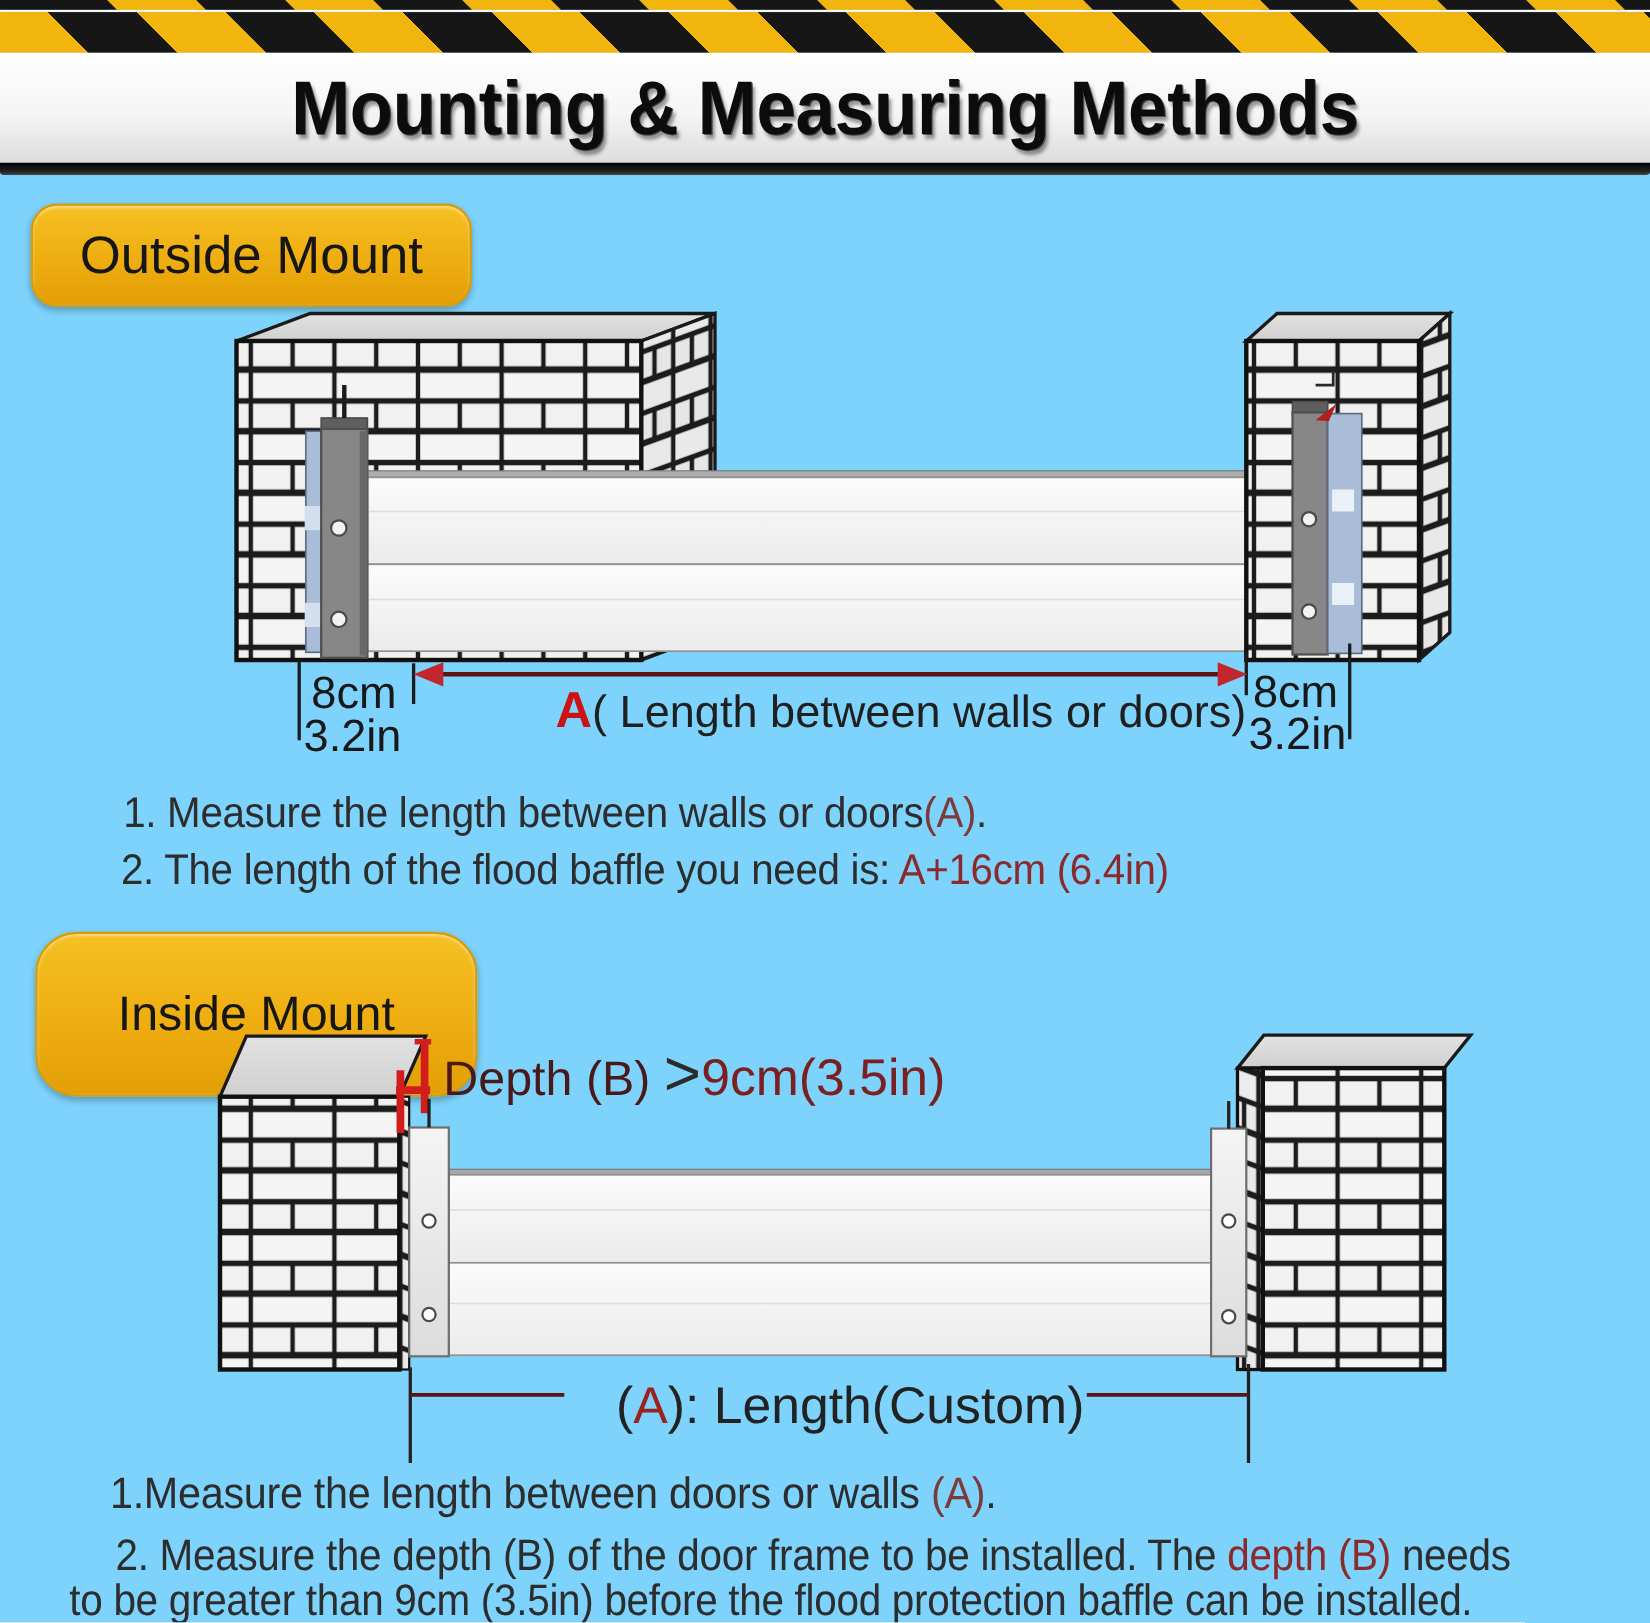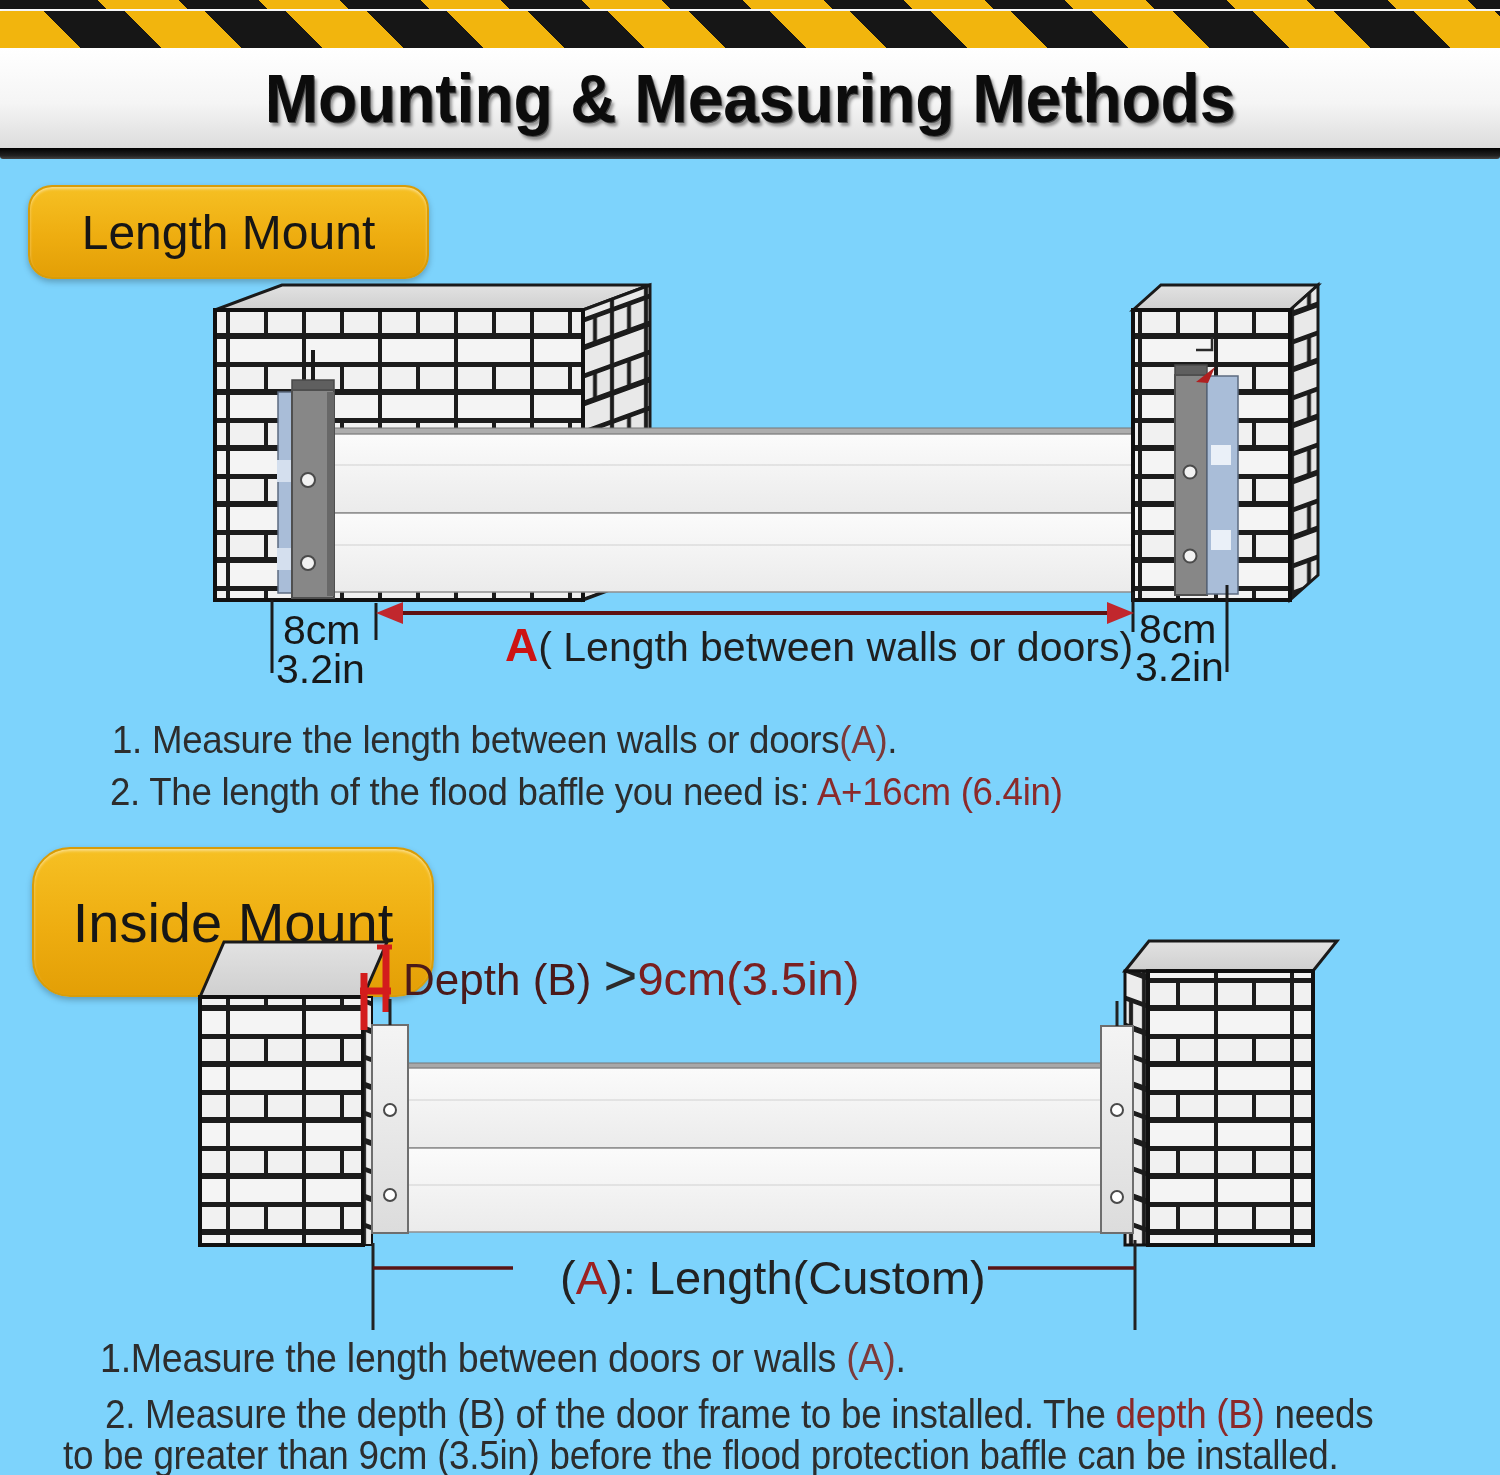--- a/index.html
+++ b/index.html
@@ -34,21 +34,21 @@
     border-radius:0 0 3px 3px;
   }
   
   .badge{
     position:absolute;display:flex;align-items:center;justify-content:center;
     background:linear-gradient(180deg,#f6c023 0%,#eead10 55%,#e39f06 100%);
     border:2px solid #d89c08;color:#161616;
     box-shadow:0 3px 6px rgba(0,0,0,.25), inset 0 2px 3px rgba(255,255,255,.45);
   }
   .badge.outside{left:28px;top:185px;width:397px;height:90px;border-radius:24px;font-size:48px;}
-  .badge.inside{left:32px;top:847px;width:398px;height:146px;border-radius:38px;font-size:56px;}
+  .badge.inside{left:32px;top:847px;width:398px;height:146px;border-radius:38px;font-size:44px;}
   
   #diagram{position:absolute;left:0;top:0;width:1500px;height:1475px;}
   #diagram text{font-family:"Liberation Sans","DejaVu Sans",sans-serif;}
   
   .step{
     position:absolute;font-size:39px;color:#2d2d2d;white-space:nowrap;
     transform:scaleX(0.94);transform-origin:left center;letter-spacing:-0.3px;
   }
   .red-hl{color:#8b2a2a;}
   .soft-red{color:#7d3a3a;}
@@ -59,21 +59,21 @@
 <div id="canvas">
 
   <div class="tape-thin"></div>
   <div class="tape-main"></div>
   <div class="title-band">
     <h1>Mounting &amp; Measuring Methods</h1>
   </div>
   <div class="title-bar"></div>
 
   <div class="badge outside">
-    <span>Length Mount</span>
+    <span>Outside Mount</span>
   </div>
   <div class="badge inside">
     <span>Inside Mount</span>
   </div>
 
   <svg id="diagram" viewBox="0 0 1500 1475">
     <defs>
       <pattern id="brickF" width="76" height="56" patternUnits="userSpaceOnUse">
         <rect width="76" height="56" fill="#1c1c1c"></rect>
         <rect x="2" y="3" width="72" height="23" fill="#f4f4f4"></rect>

